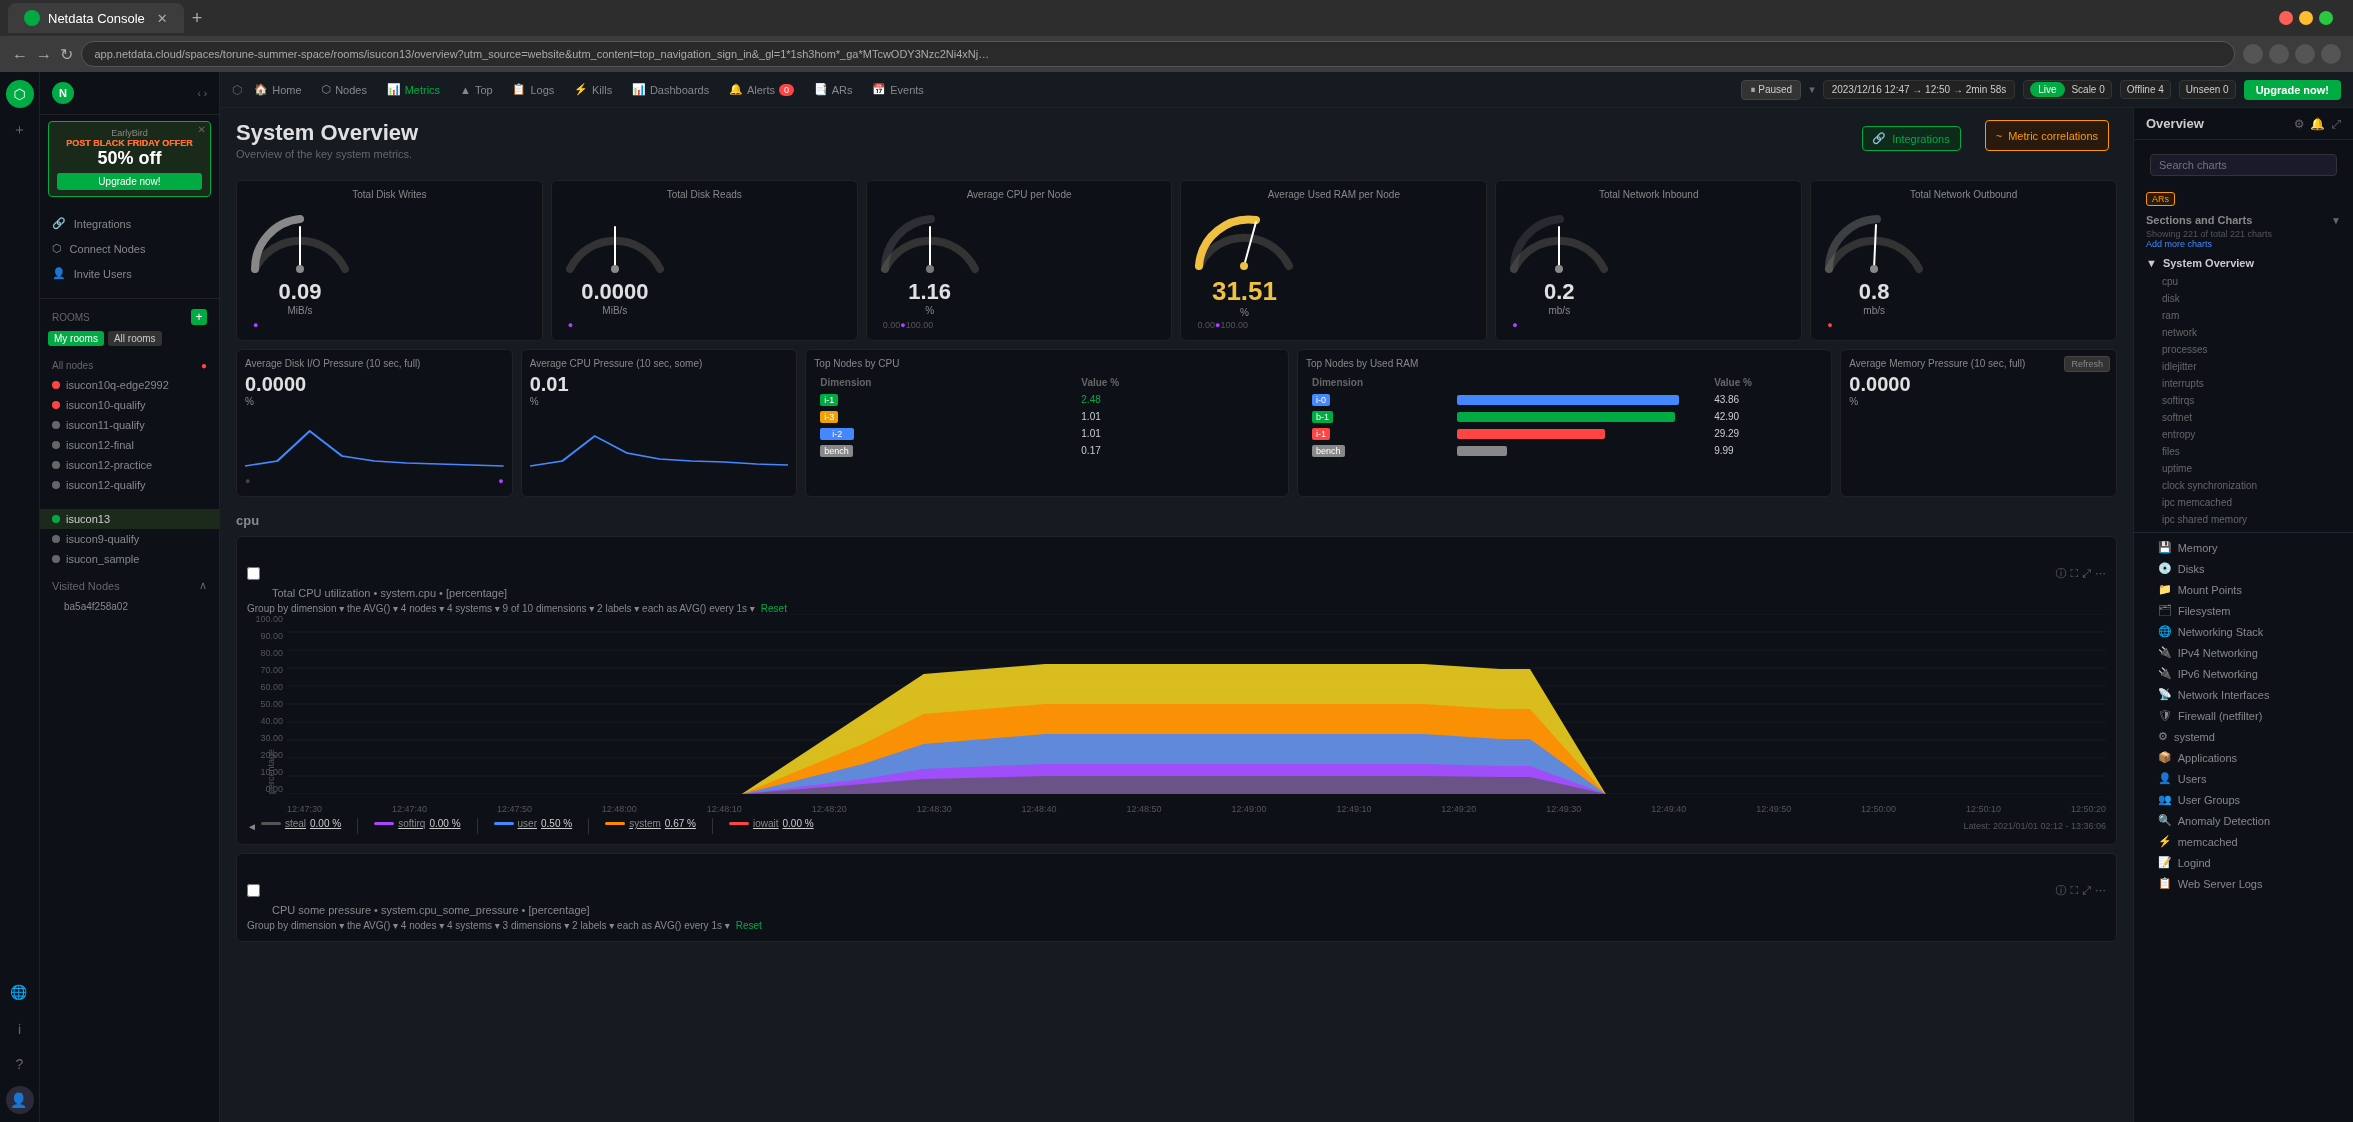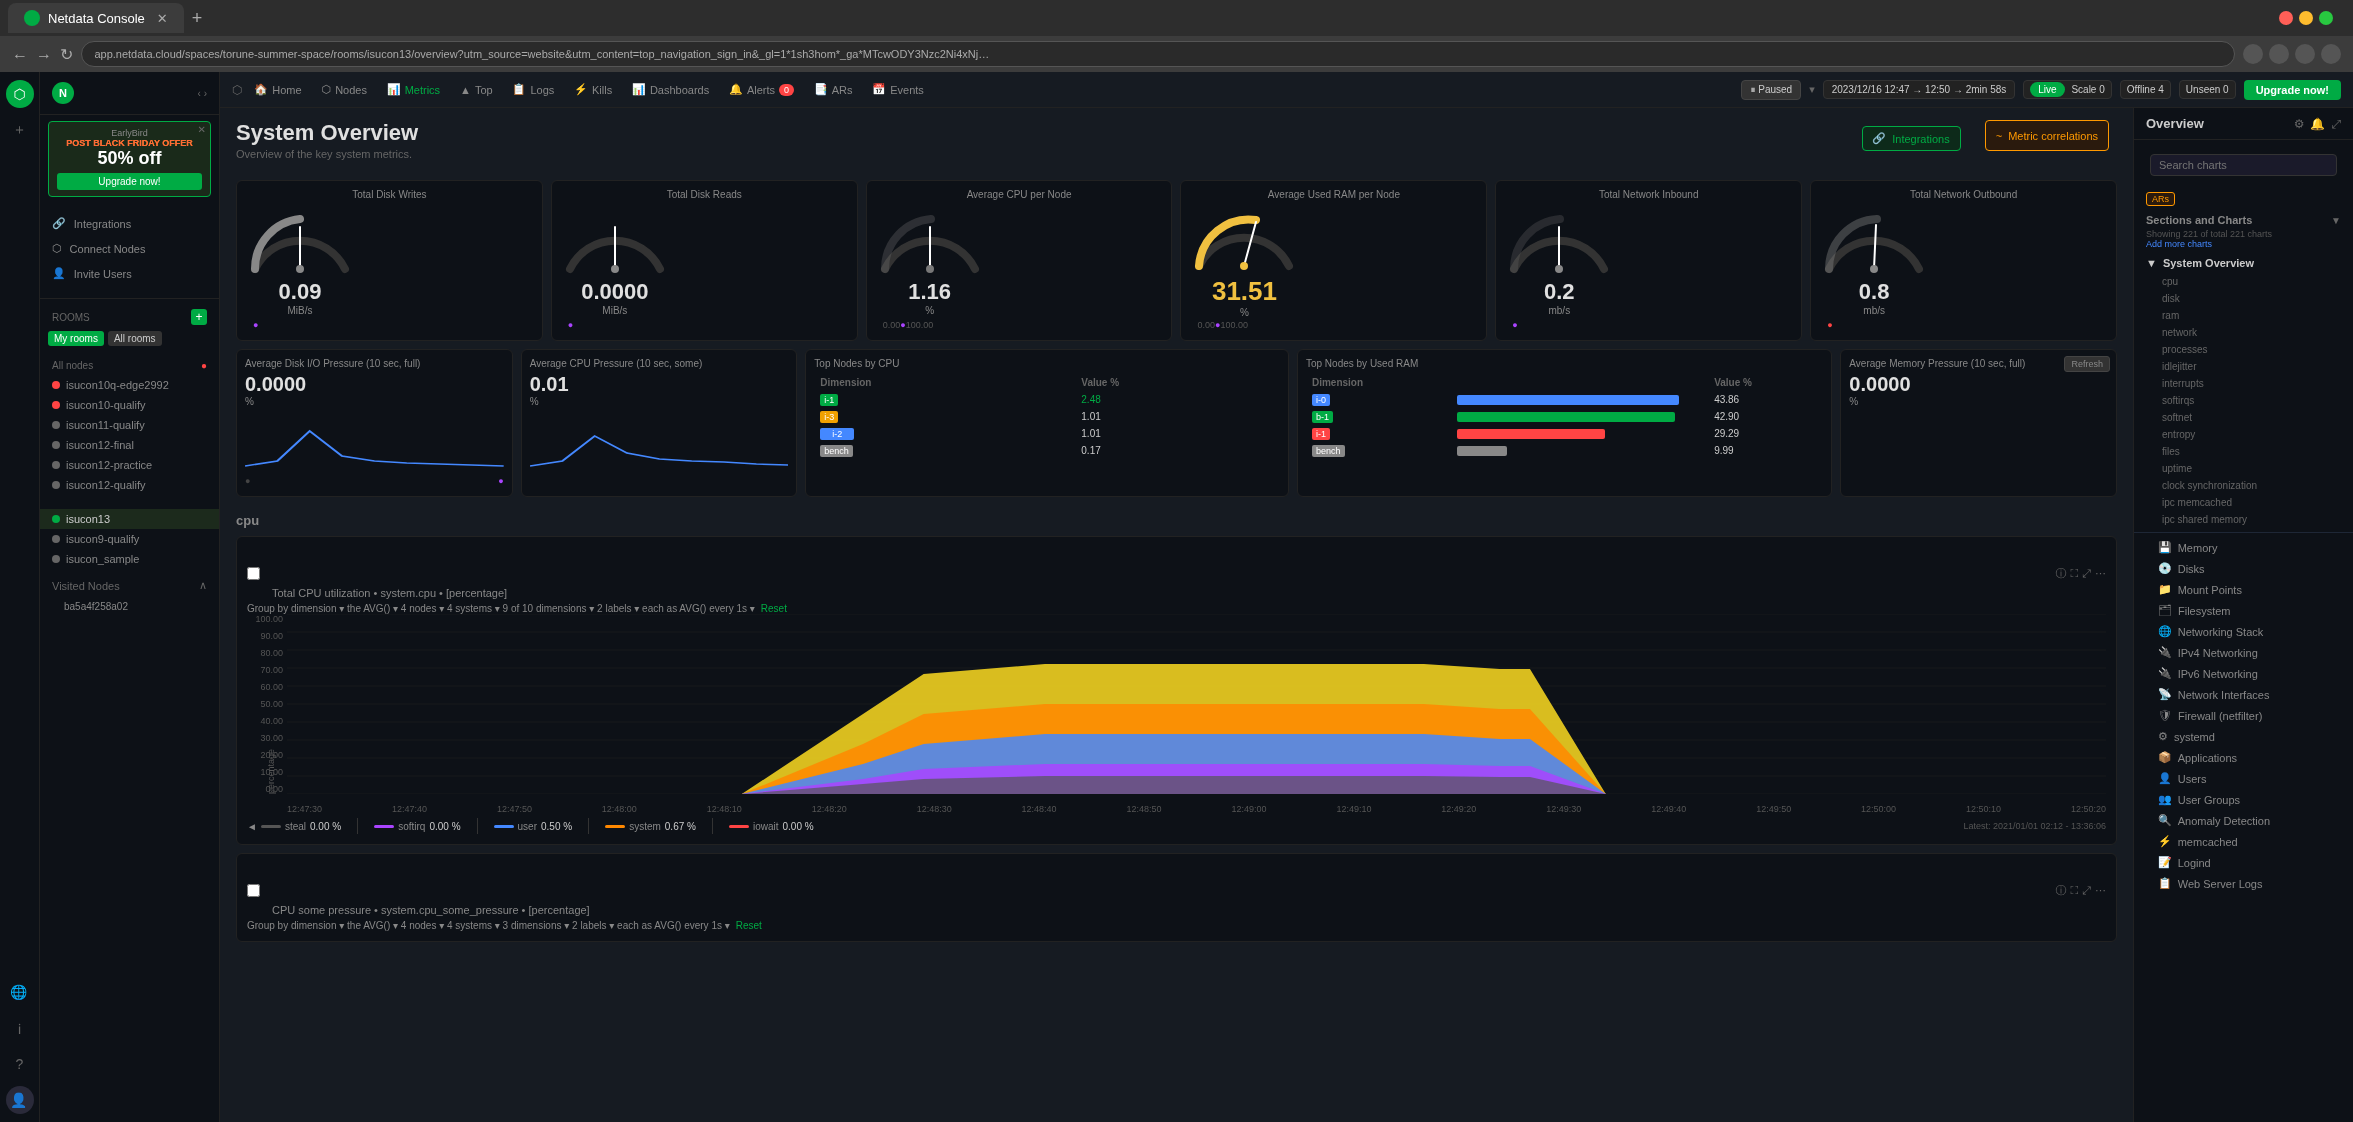--- a/index.html
+++ b/index.html
@@ -670,21 +670,21 @@
               <span class="x-label">12:49:40</span>
               <span class="x-label">12:49:50</span>
               <span class="x-label">12:50:00</span>
               <span class="x-label">12:50:10</span>
               <span class="x-label">12:50:20</span>
             </div>
           </div>
 
           <div style="display:flex;gap:0;align-items:center;margin-top:4px;font-size:10px;">
             <span style="color:#888;margin-right:4px;cursor:pointer;">◄</span>
-            <div style="display:flex;gap:16px;flex-wrap:nowrap;align-items:center;">
+            <div style="display:flex;gap:16px;flex-wrap:nowrap;align-items:flex-start;text-decoration:underline;">
               <div class="legend-item">
                 <div class="legend-color" style="background:#555;"></div>
                 <span>steal</span>
                 <span class="legend-value">0.00 %</span>
               </div>
               <div style="width:1px;height:16px;background:#333;"></div>
               <div class="legend-item">
                 <div class="legend-color" style="background:#aa44ff;"></div>
                 <span>softirq</span>
                 <span class="legend-value">0.00 %</span>

